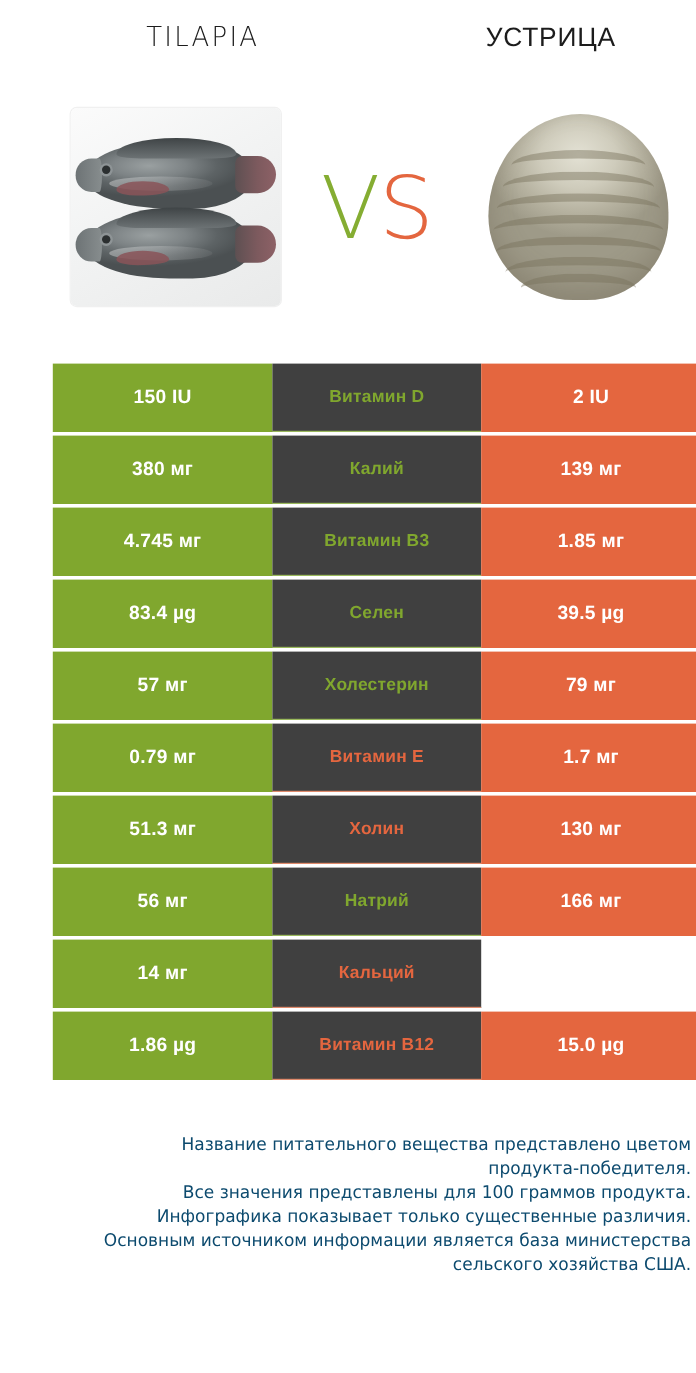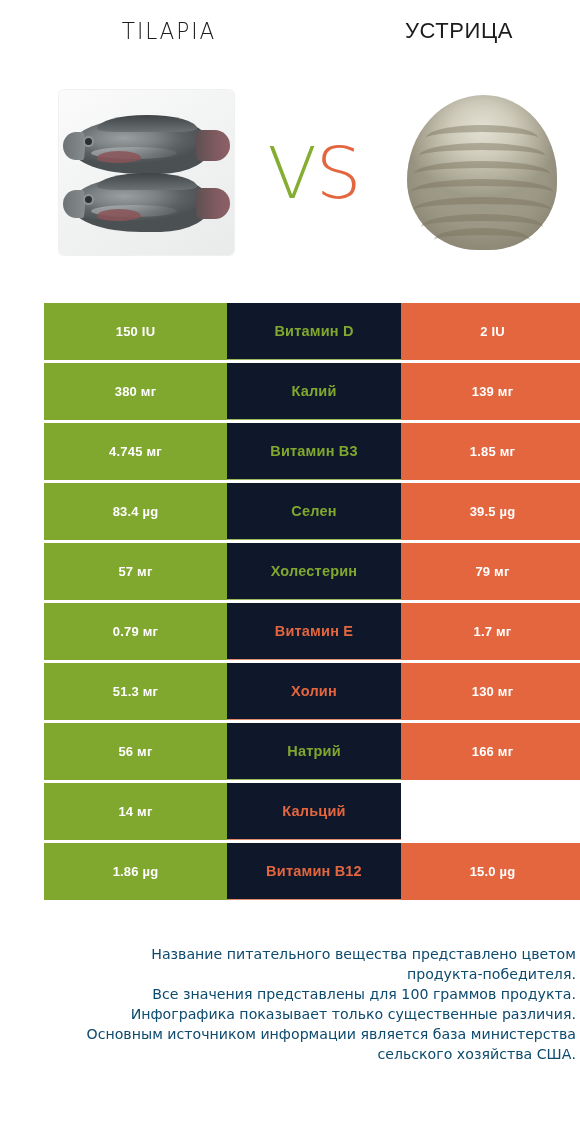--- a/index.html
+++ b/index.html
@@ -185,30 +185,30 @@
     display:flex;
     height:57px;
     margin-bottom:3px;
   }
   .cell-left, .cell-right {
     width:183px;
     display:flex;
     align-items:center;
     justify-content:center;
     color:#ffffff;
-    font-size:13px;
+    font-size:16px;
     font-weight:bold;
     letter-spacing:0.2px;
   }
   .cell-left  { background:#80a72e; }
   .cell-right { background:#e4663f;text-align:right; }
 
   .cell-mid {
     width:174px;
-    background:#0f172a;
+    background:#404040;
     display:flex;
     align-items:center;
     justify-content:center;
     font-size:14.5px;
     font-weight:bold;
     letter-spacing:0.2px;
     border-bottom:1px solid transparent;
   }
   .cell-mid.win-green  { color:#80a72e; border-bottom-color:#9ab95c; }
   .cell-mid.win-orange { color:#e4663f; border-bottom-color:#e08b6c; }

